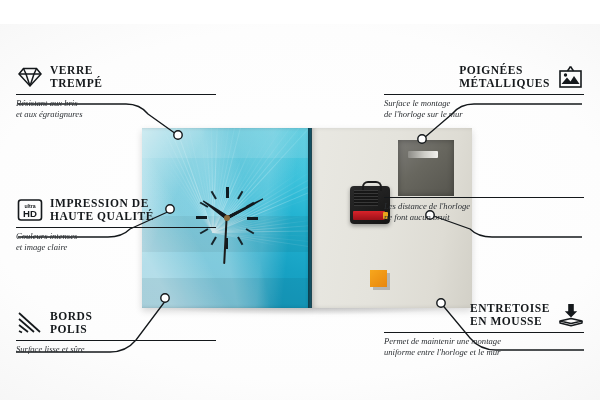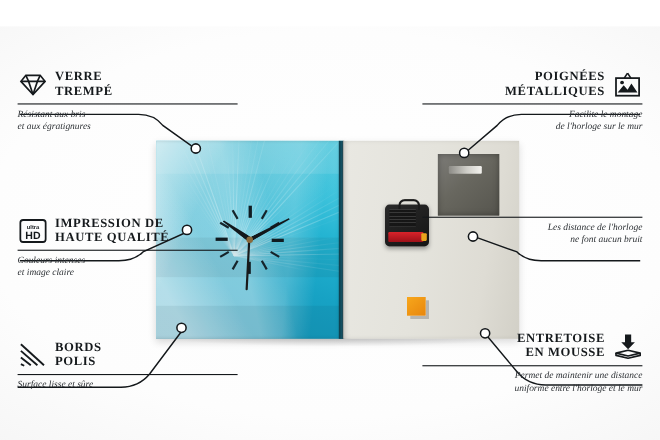--- a/index.html
+++ b/index.html
@@ -230,21 +230,21 @@
   #leaders {
     position: absolute;
     inset: 0;
     pointer-events: none;
   }
   .feature {
     position: absolute;
     width: 200px;
   }
   .feature.left  { text-align: left; }
-  .feature.right { text-align: right; }
+  .feature.right { }
 
   .f-head {
     display: flex;
     align-items: center;
     gap: 7px;
     min-height: 30px;
   }
   .feature.right .f-head { flex-direction: row-reverse; }
 
   .f-icon {
@@ -476,21 +476,21 @@
           <circle cx="8.5" cy="10" r="1.7" fill="currentColor" stroke="none"></circle>
         </svg>
       </span>
       <span class="f-title">
         <span>POIGNÉES</span><br>
         <span>MÉTALLIQUES</span>
       </span>
     </div>
     <div class="f-rule"></div>
     <div class="f-desc">
-      <span>Facilite le montage</span>
+      <span>Surface le montage</span>
       <span>de l'horloge sur le mur</span>
     </div>
   </div>
 
   <div class="feature right" style="left:384px; top:171px;">
     <div class="f-rule"></div>
     <div class="f-desc">
       <span>Les distance de l'horloge</span>
       <span>ne font aucun bruit</span>
     </div>
@@ -505,18 +505,18 @@
           <path d="M2 19 v2.1 L13 23.7 L24 21.1 V19"></path>
         </svg>
       </span>
       <span class="f-title">
         <span>ENTRETOISE</span><br>
         <span>EN MOUSSE</span>
       </span>
     </div>
     <div class="f-rule"></div>
     <div class="f-desc">
-      <span>Permet de maintenir une distance</span>
+      <span>Permet de maintenir une montage</span>
       <span>uniforme entre l'horloge et le mur</span>
     </div>
   </div>
 
 </div>
 
 </body></html>

